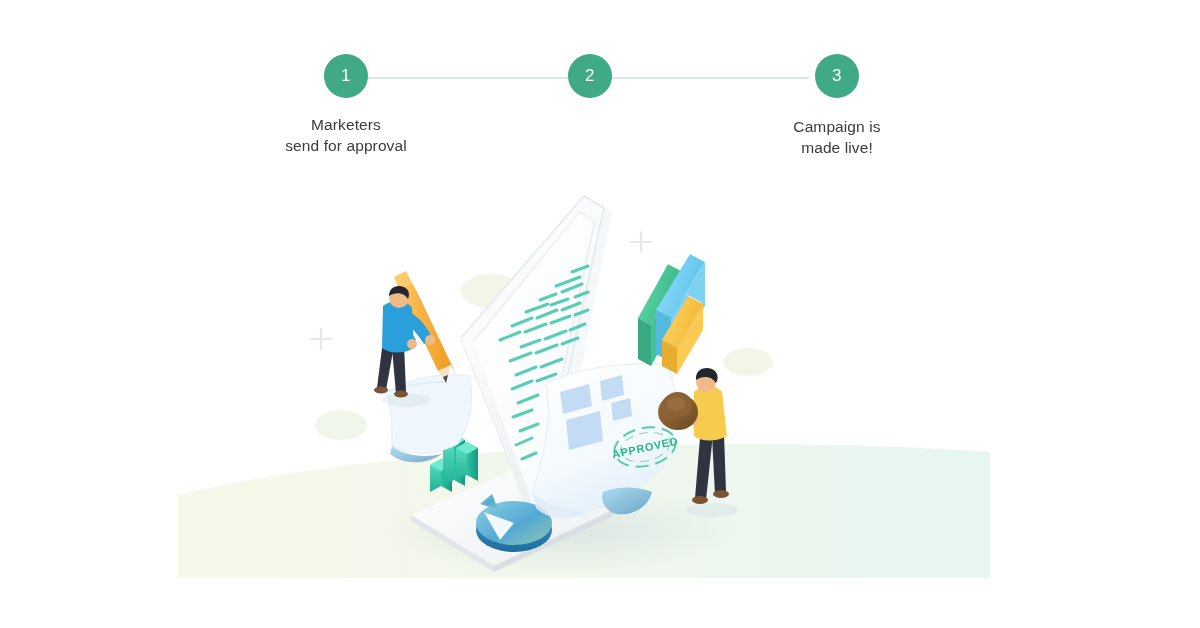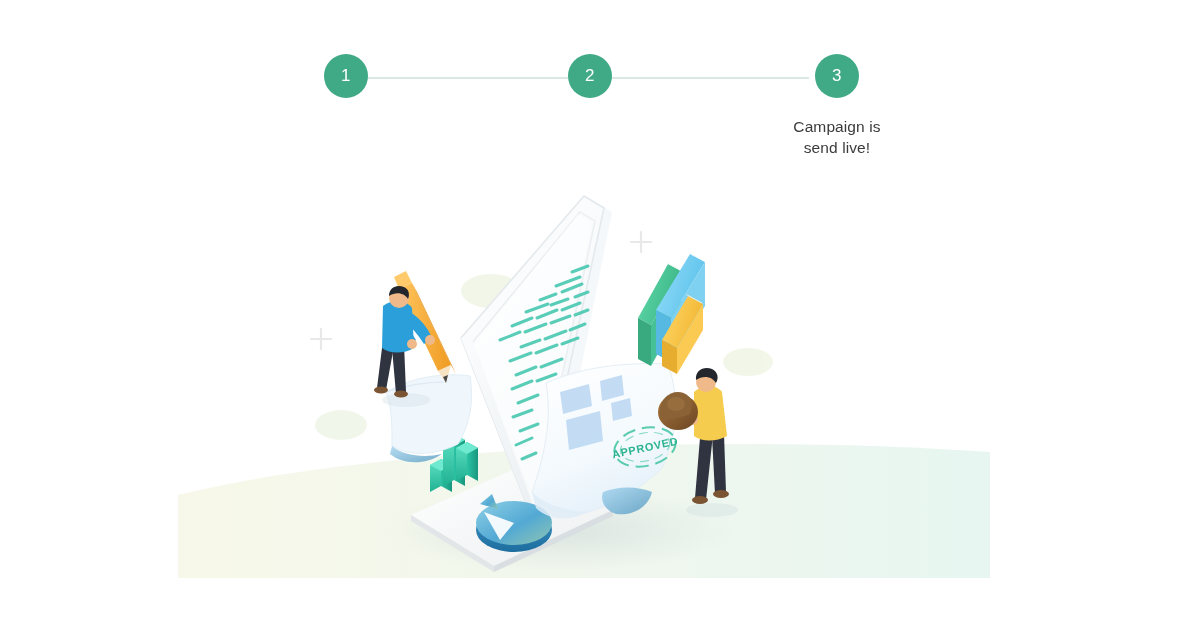--- a/index.html
+++ b/index.html
@@ -83,30 +83,32 @@
 
 <div id="canvas">
 
   <div class="stepper">
 
     <div class="step-line" style="left:363px; width:222px;"></div>
     <div class="step-line" style="left:607px; width:202px;"></div>
 
     <div class="step s1" style="left:261px;">
       <div class="step-bubble">1</div>
+      <div class="step-label">Marketers
+send for approval</div>
     </div>
 
     <div class="step s2" style="left:505px;">
       <div class="step-bubble">2</div>
     </div>
 
     <div class="step s3" style="left:752px;">
       <div class="step-bubble">3</div>
       <div class="step-label">Campaign is
-send live!</div>
+made live!</div>
     </div>
   </div>
 
   <div class="illustration">
     <svg width="1200" height="628" viewBox="0 0 1200 628" xmlns="http://www.w3.org/2000/svg">
       <defs>
         <linearGradient id="groundGrad" x1="0" y1="0" x2="1" y2="0">
           <stop offset="0%" stop-color="#f7f8e9"></stop>
           <stop offset="55%" stop-color="#f0f7ee"></stop>
           <stop offset="100%" stop-color="#e7f6f1"></stop>

